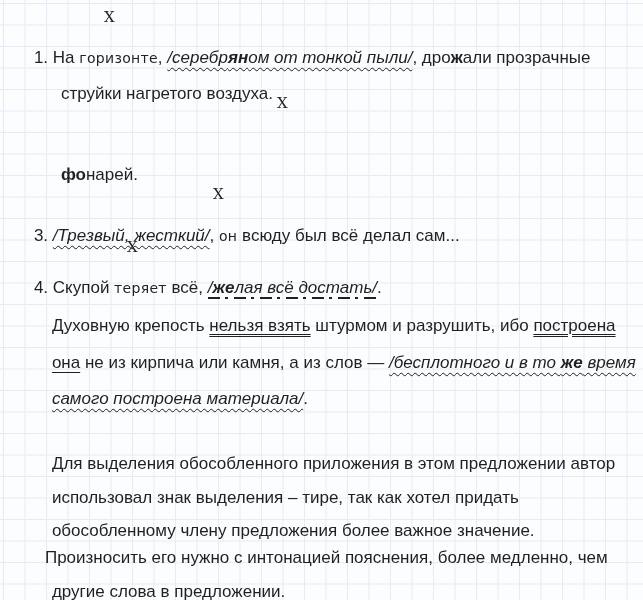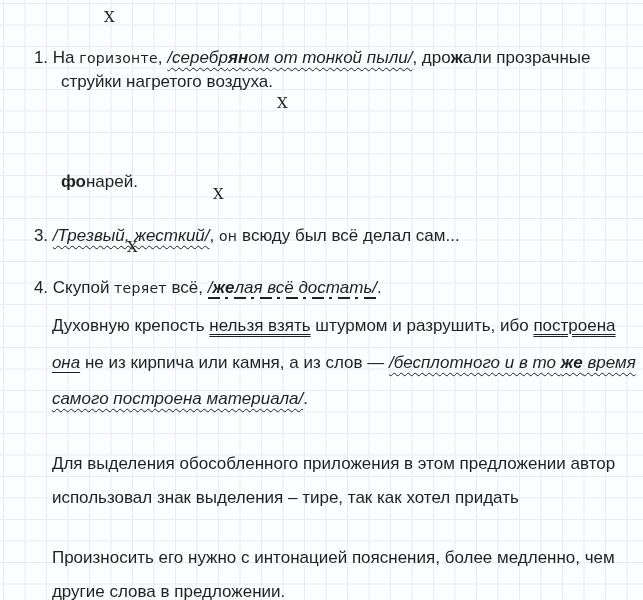--- a/index.html
+++ b/index.html
@@ -35,21 +35,20 @@
     text-decoration-style: wavy;
     text-decoration-thickness: 1px;
     text-underline-offset: 4px;
     text-align: center;
   }
   .u1 {
     text-decoration-line: underline;
     text-decoration-style: solid;
     text-decoration-thickness: 1px;
     text-underline-offset: 4px;
-    font-style: italic;
   }
   .u2 {
     text-decoration-line: underline;
     text-decoration-style: double;
     text-decoration-thickness: 1px;
     text-underline-offset: 3px;
   }
   .dashdot {
     background-image: repeating-linear-gradient(to right,
       #1f2023 0 12px, transparent 12px 17px,
@@ -79,25 +78,25 @@
 <div class="page">
 
   <span class="xmark" style="left:104px; top:10px;">X</span>
   <span class="xmark" style="left:277px; top:96px;">X</span>
   <span class="xmark" style="left:213px; top:187px;">X</span>
   <span class="xmark" style="left:127px; top:240px;">X</span>
 
   <div class="line" style="left:15px; top:25px;">
     <span>1. </span><span>На </span><span class="wide">горизонте</span><span>, </span><span class="it wavy"><span>/серебр</span><b>ян</b><span>ом от тонкой пыли/</span></span><span>, дро</span><b>ж</b><span>али прозрачные</span>
   </div>
-  <div class="line" style="left:42px; top:49px;">
+  <div class="line" style="left:42px; top:61px;">
     <span>струйки нагретого воздуха.</span>
   </div>
 
-  <div class="line" style="left:42px; top:149px;">
+  <div class="line" style="left:42px; top:142px;">
     <b>фо</b><span>нарей.</span>
   </div>
 
   <div class="line" style="left:15px; top:203px;">
     <span>3. </span><span class="it wavy">/Трезвый, жесткий/</span><span>, </span><span class="wide">он</span><span> всюду был всё делал сам...</span>
   </div>
 
   <div class="line" style="left:15px; top:255px;">
     <span>4. </span><span>Скупой </span><span class="wide">теряет</span><span> всё, </span><span class="it dashdot"><span>/</span><b>же</b><span>лая всё достать/</span></span><span>.</span>
   </div>
@@ -112,20 +111,23 @@
     <span class="it wavy">самого построена материала/</span><span>.</span>
   </div>
 
 
   <div class="line" style="left:33px; top:431px;">
     <span>Для выделения обособленного приложения в этом предложении автор</span>
   </div>
   <div class="line" style="left:33px; top:465px;">
     <span>использовал знак выделения – тире, так как хотел придать</span>
   </div>
-  <div class="line" style="left:33px; top:525px;">
+  <div class="line" style="left:33px; top:498px;">
+    <span>обособленному члену предложения более важное значение.</span>
+  </div>
+  <div class="line" style="left:26px; top:525px;">
     <span>Произносить его нужно с интонацией пояснения, более медленно, чем</span>
   </div>
   <div class="line" style="left:33px; top:559px;">
     <span>другие слова в предложении.</span>
   </div>
 
 </div>
 
 </body></html>

